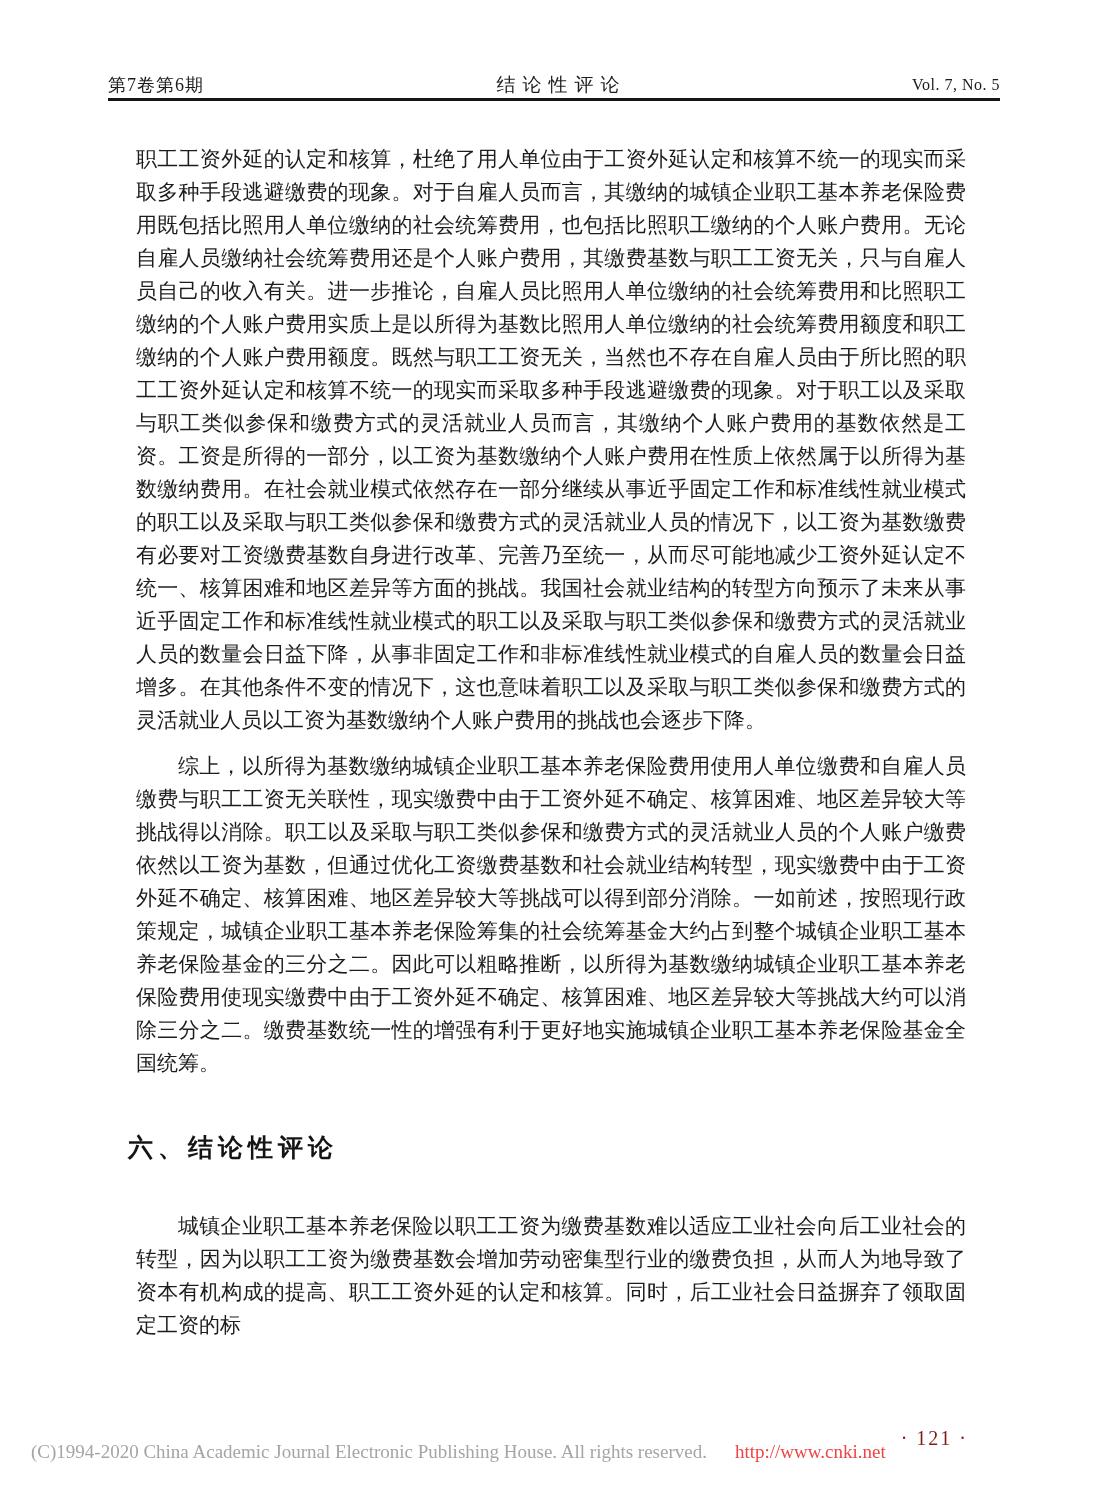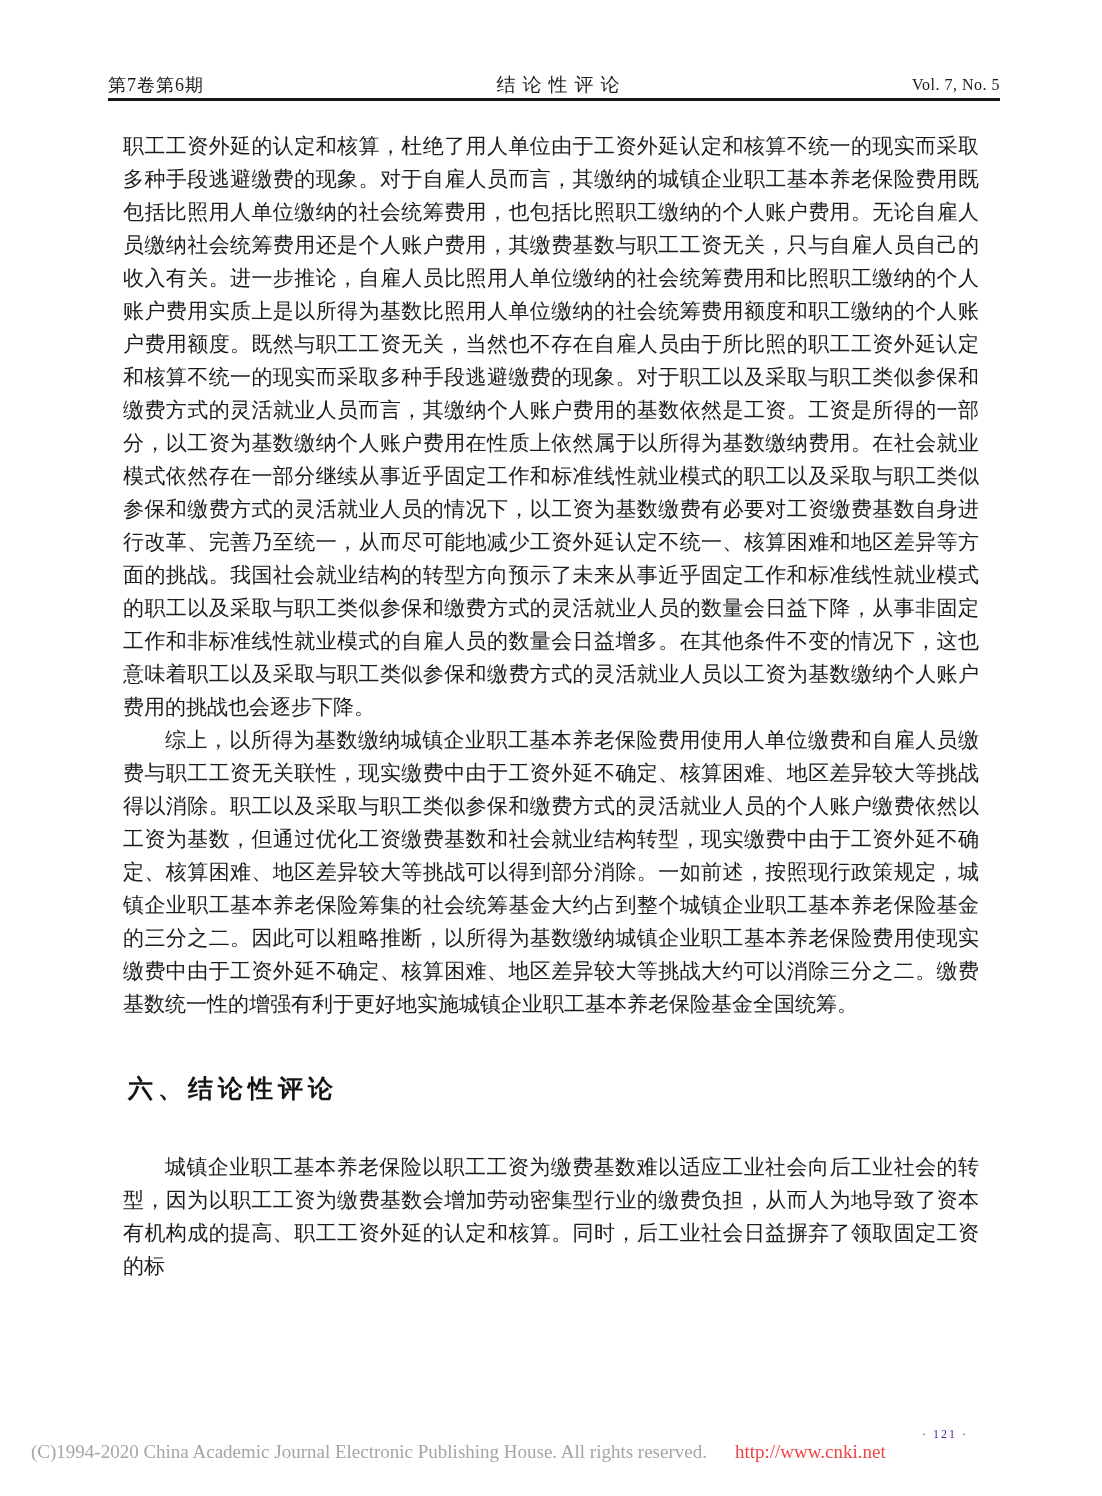--- a/index.html
+++ b/index.html
@@ -54,44 +54,44 @@
     position: absolute;
     top: 130px;
     left: 123px;
     width: 856px;
     font-size: 21px;
     line-height: 33px;
     text-align: justify;
     text-justify: inter-ideograph;
   }
   .content p {
-    margin: 0;
+    margin: 13px;
   }
   .content p.indent {
     text-indent: 2em;
   }
   .section-heading {
     margin: 51px 0 46px 0;
     font-size: 25px;
     line-height: 33px;
     font-weight: bold;
     text-align: left;
     letter-spacing: 5px;
     text-indent: 5px;
     color: #141414;
   }
 
   
   .page-number {
     position: absolute;
     top: 1427px;
     right: 134px;
-    font-size: 12px;
+    font-size: 20px;
     letter-spacing: 2px;
-    color: #4c1d95;
+    color: #7f1d1d;
   }
   .footer {
     position: absolute;
     top: 1441px;
     left: 31px;
     width: 1040px;
     font-size: 19px;
     color: #a5a5a5;
     white-space: nowrap;
   }

